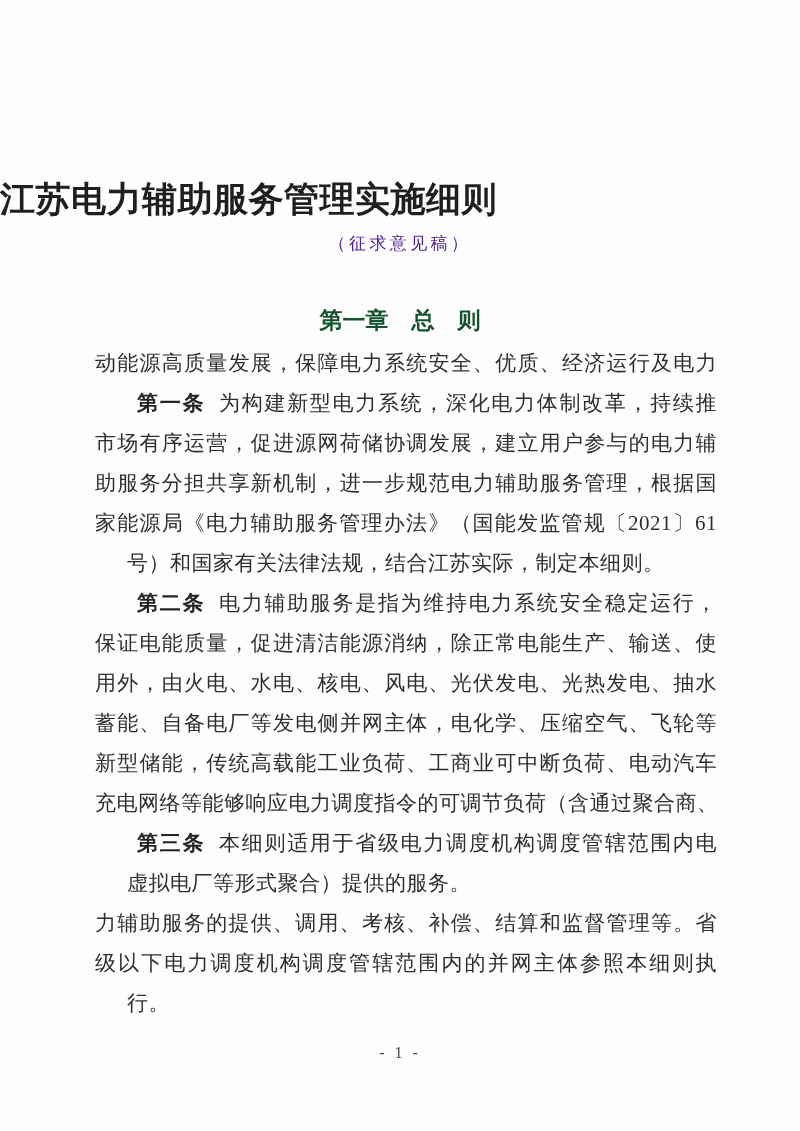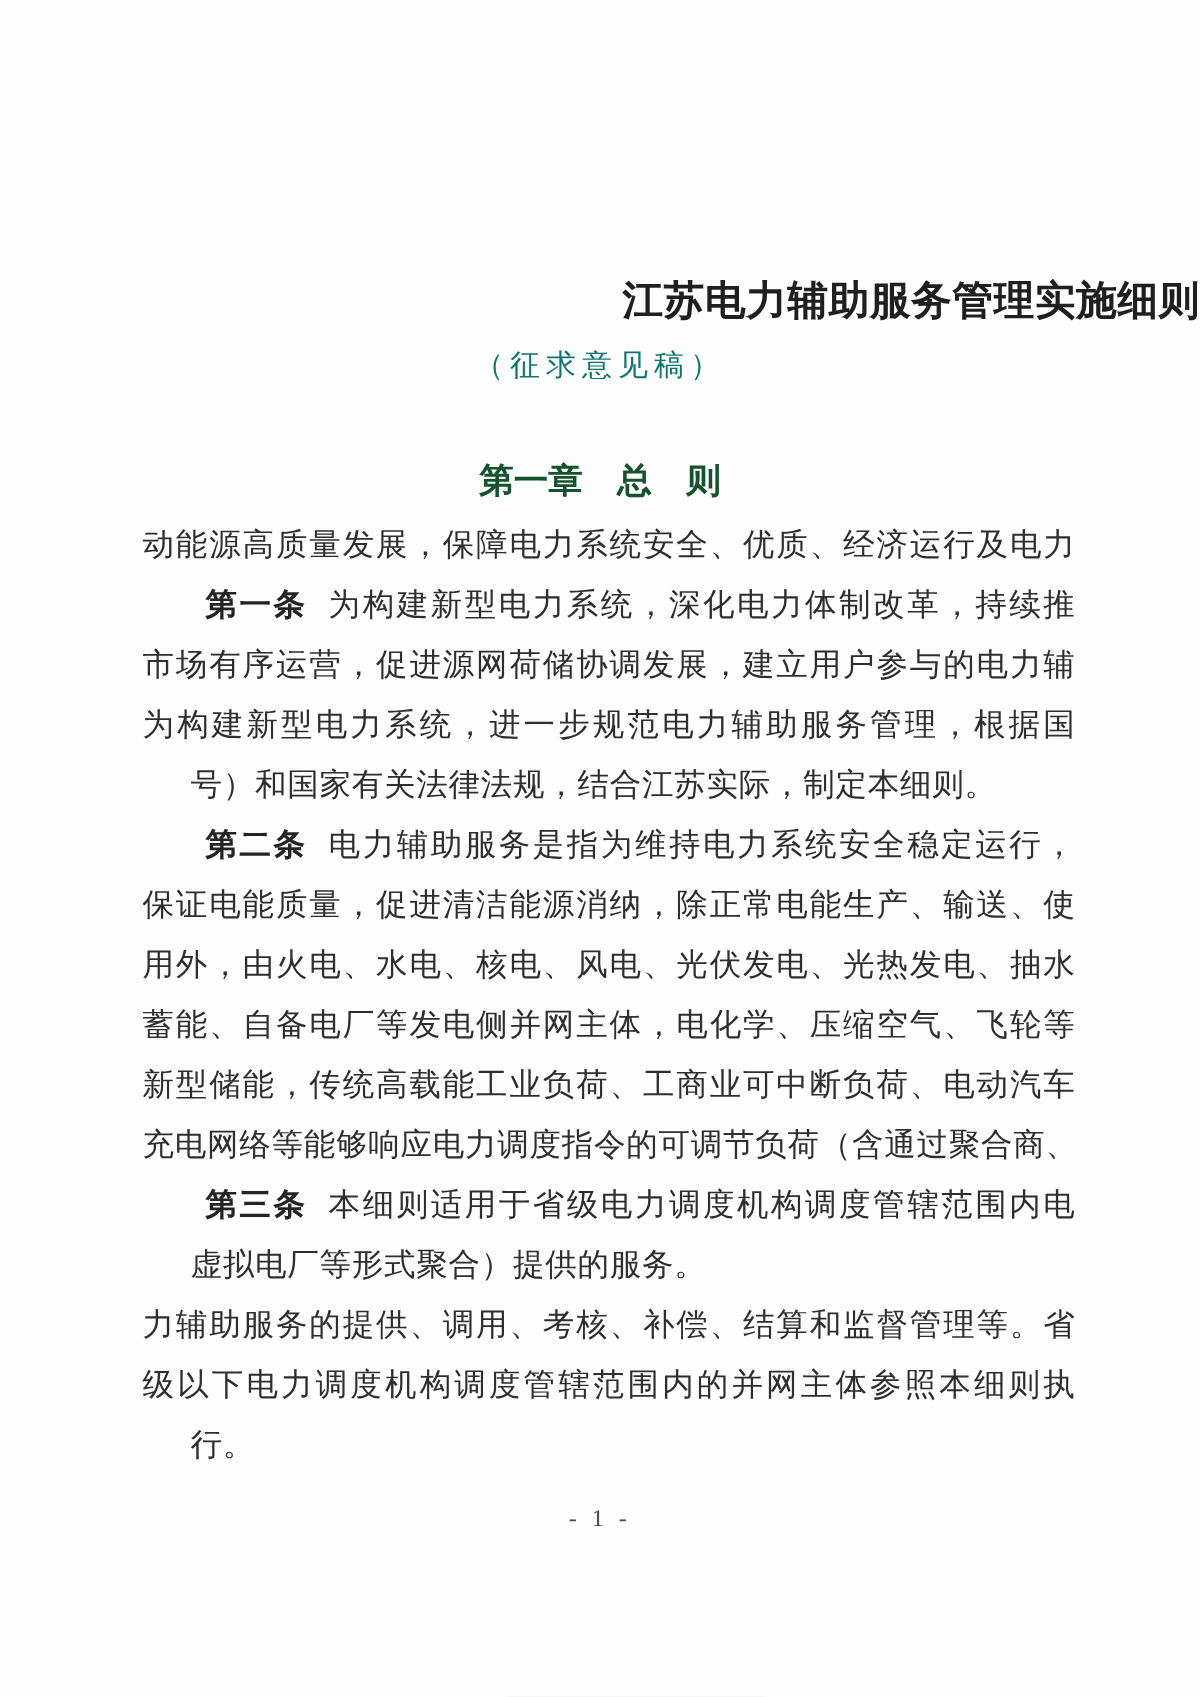--- a/index.html
+++ b/index.html
@@ -13,34 +13,34 @@
     height: 1131px;
     margin: 0 auto;
     background: #fdfdfd;
     box-sizing: border-box;
     padding-top: 186px;
     font-family: "Liberation Serif", "DejaVu Serif", serif;
     color: #2e2e2e;
     overflow: hidden;
   }
   .doc-title {
-    font-size: 27px;
+    font-size: 35px;
     line-height: 28px;
     font-weight: bold;
-    text-align: right;
+    text-align: left;
     color: #1f1f1f;
     letter-spacing: 0.5px;
   }
   .doc-subtitle {
     margin-top: 21px;
-    font-size: 20px;
+    font-size: 17px;
     line-height: 18px;
     text-align: center;
     letter-spacing: 0.2em;
-    color: #0f766e;
+    color: #4c1d95;
   }
   .chapter-heading {
     margin-top: 56px;
     font-size: 23px;
     line-height: 24px;
     font-weight: bold;
     text-align: center;
     color: #14532d;
   }
   .doc-body {
@@ -91,21 +91,22 @@
 
   <div class="chapter-heading">第一章　总　则</div>
 
   <div class="doc-body">
 
     <div class="line">动能源高质量发展，保障电力系统安全、优质、经济运行及电力</div>
     <div class="line first-line">
       <span class="article-label">第一条</span><span>为构建新型电力系统，深化电力体制改革，持续推</span>
     </div>
     <div class="line">市场有序运营，促进源网荷储协调发展，建立用户参与的电力辅</div>
-    <div class="line">为构建新型电力系统，进一步规范电力辅助服务管理，根据国</div>
+    <div class="line">助服务分担共享新机制，进一步规范电力辅助服务管理，根据国</div>
+    <div class="line">家能源局《电力辅助服务管理办法》（国能发监管规〔2021〕61</div>
     <div class="line para-end">号）和国家有关法律法规，结合江苏实际，制定本细则。</div>
 
     <div class="line first-line">
       <span class="article-label">第二条</span><span>电力辅助服务是指为维持电力系统安全稳定运行，</span>
     </div>
     <div class="line">保证电能质量，促进清洁能源消纳，除正常电能生产、输送、使</div>
     <div class="line">用外，由火电、水电、核电、风电、光伏发电、光热发电、抽水</div>
     <div class="line">蓄能、自备电厂等发电侧并网主体，电化学、压缩空气、飞轮等</div>
     <div class="line">新型储能，传统高载能工业负荷、工商业可中断负荷、电动汽车</div>
     <div class="line">充电网络等能够响应电力调度指令的可调节负荷（含通过聚合商、</div>

